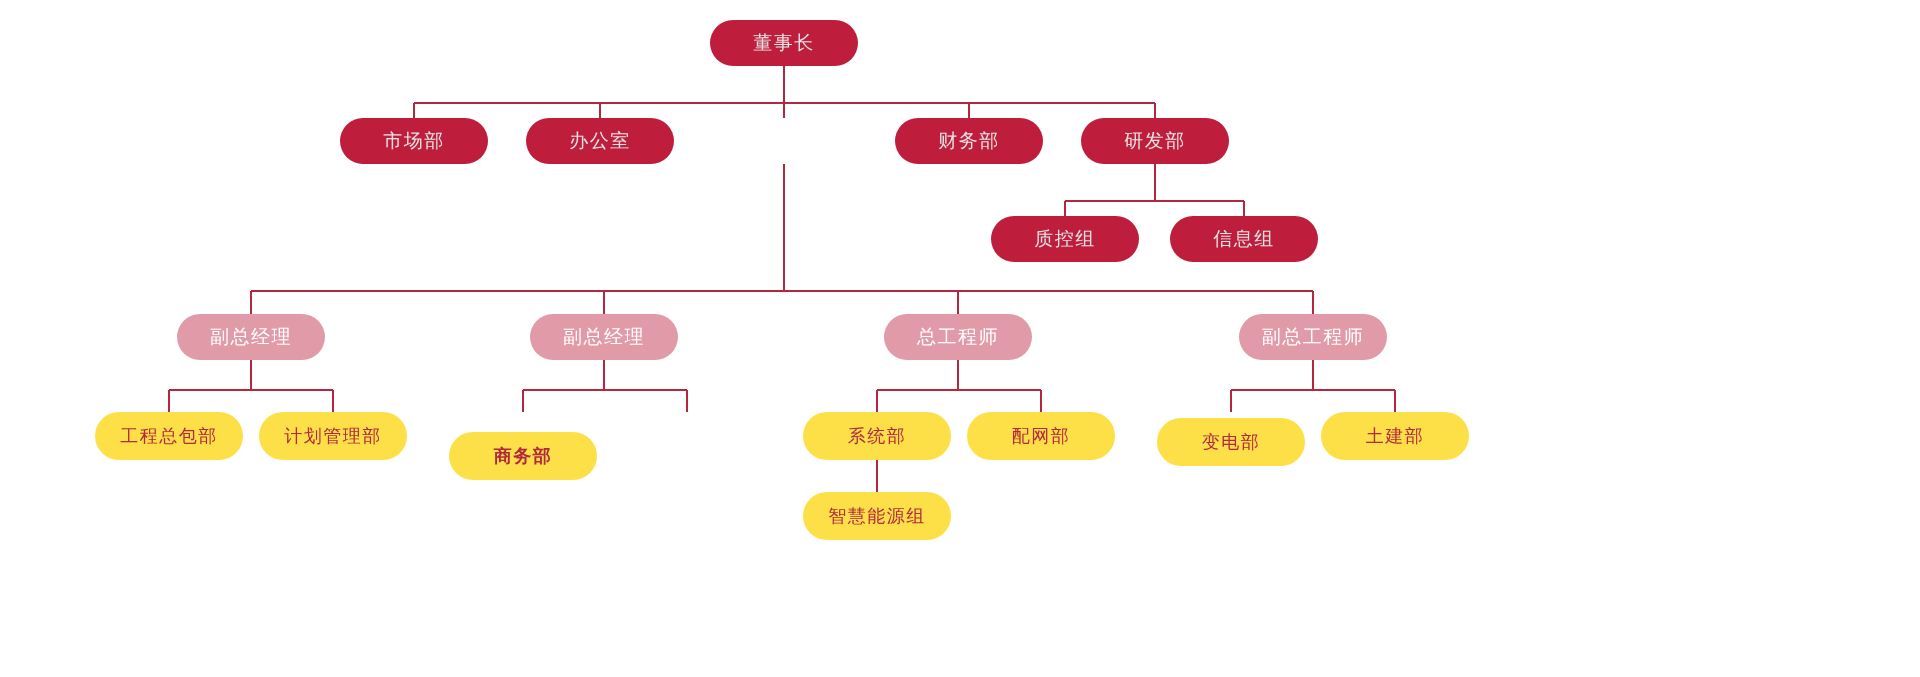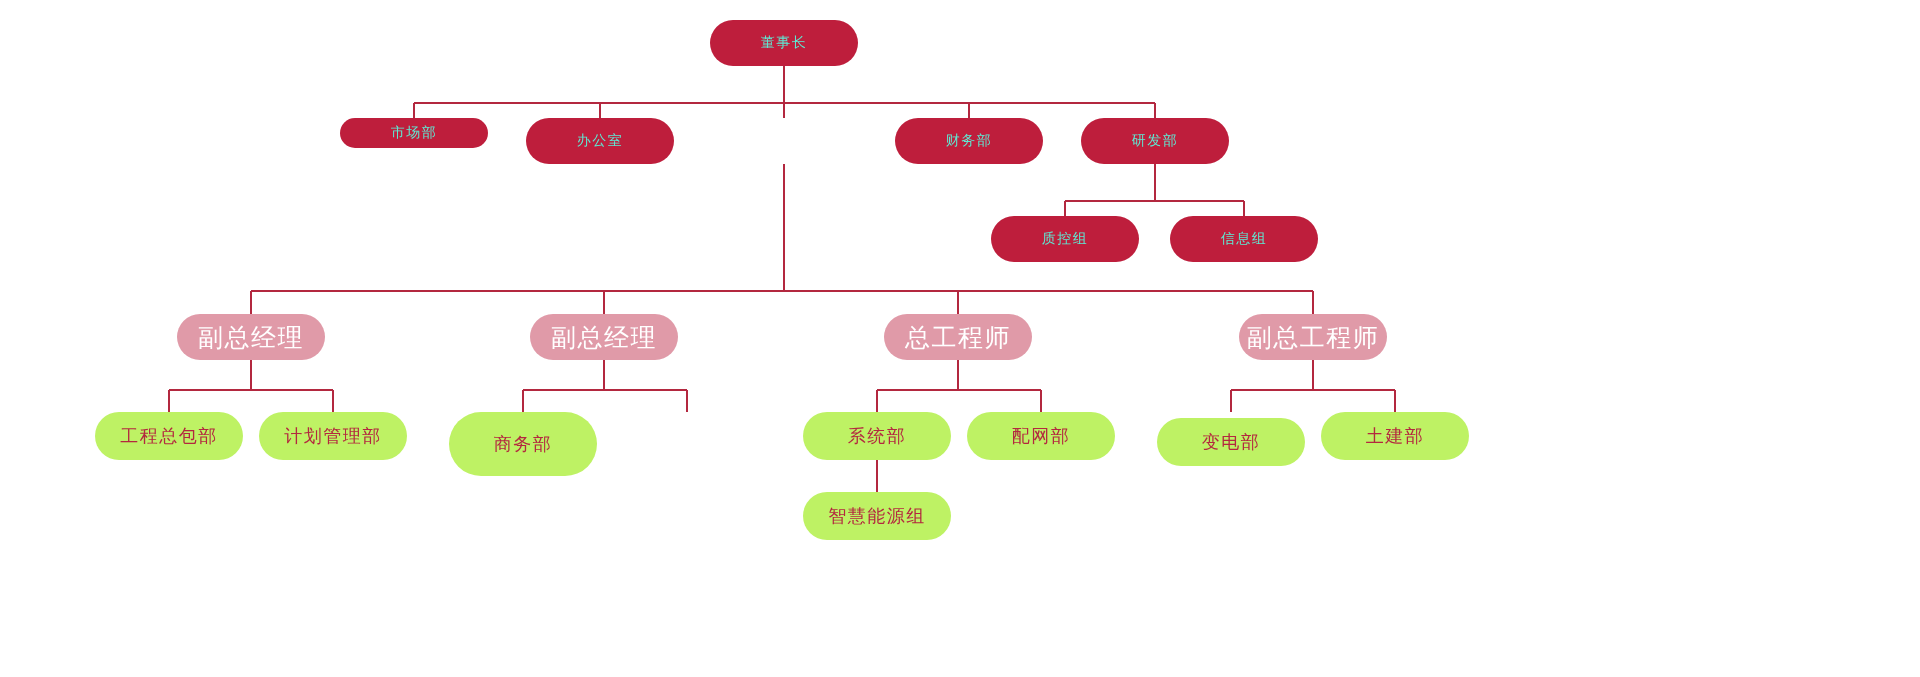--- a/index.html
+++ b/index.html
@@ -31,33 +31,33 @@
     align-items: center;
     justify-content: center;
     box-sizing: border-box;
     border-radius: 999px;
     white-space: nowrap;
     letter-spacing: 1.5px;
     user-select: none;
   }
   .node-primary {
     background: #be1e3c;
-    color: #5eead4;
-    font-size: 14px;
+    color: #e5e5e5;
+    font-size: 19px;
     font-weight: 400;
   }
   .node-secondary {
     background: #e09aa8;
     color: #ffffff;
-    font-size: 25px;
+    font-size: 19px;
     font-weight: 400;
     text-align: center;
   }
   .node-leaf {
-    background: #bef264;
+    background: #fde047;
     color: #b3283f;
     font-size: 18px;
     font-weight: 400;
   }
 </style>
 </head>
 <body>
 
 <div id="org-chart">
 
@@ -105,21 +105,21 @@
       <path d="M1395,390 L1395,412"></path>
 
       <path d="M877,460 L877,492"></path>
     </g>
   </svg>
 
   <div class="node node-primary" style="left:710px; top:20px; width:148px; height:46px;">
     <span>董事长</span>
   </div>
 
-  <div class="node node-primary" style="left:340px; top:118px; width:148px; height:30px;">
+  <div class="node node-primary" style="left:340px; top:118px; width:148px; height:46px;">
     <span>市场部</span>
   </div>
   <div class="node node-primary" style="left:526px; top:118px; width:148px; height:46px;font-family:Liberation Mono, monospace;">
     <span>办公室</span>
   </div>
   <div class="node node-primary" style="left:895px; top:118px; width:148px; height:46px;">
     <span>财务部</span>
   </div>
   <div class="node node-primary" style="left:1081px; top:118px; width:148px; height:46px;">
     <span>研发部</span>
@@ -144,21 +144,21 @@
   <div class="node node-secondary" style="left:1239px; top:314px; width:148px; height:46px;">
     <span>副总工程师</span>
   </div>
 
   <div class="node node-leaf" style="left:95px; top:412px; width:148px; height:48px;">
     <span>工程总包部</span>
   </div>
   <div class="node node-leaf" style="left:259px; top:412px; width:148px; height:48px;">
     <span>计划管理部</span>
   </div>
-  <div class="node node-leaf" style="left:449px; top:412px; width:148px; height:64px;">
+  <div class="node node-leaf" style="left:449px; top:432px; width:148px; height:48px;font-weight:bold;">
     <span>商务部</span>
   </div>
   <div class="node node-leaf" style="left:803px; top:412px; width:148px; height:48px;">
     <span>系统部</span>
   </div>
   <div class="node node-leaf" style="left:967px; top:412px; width:148px; height:48px;">
     <span>配网部</span>
   </div>
   <div class="node node-leaf" style="left:1157px; top:412px; width:148px; height:48px;margin-top:6px;">
     <span>变电部</span>

